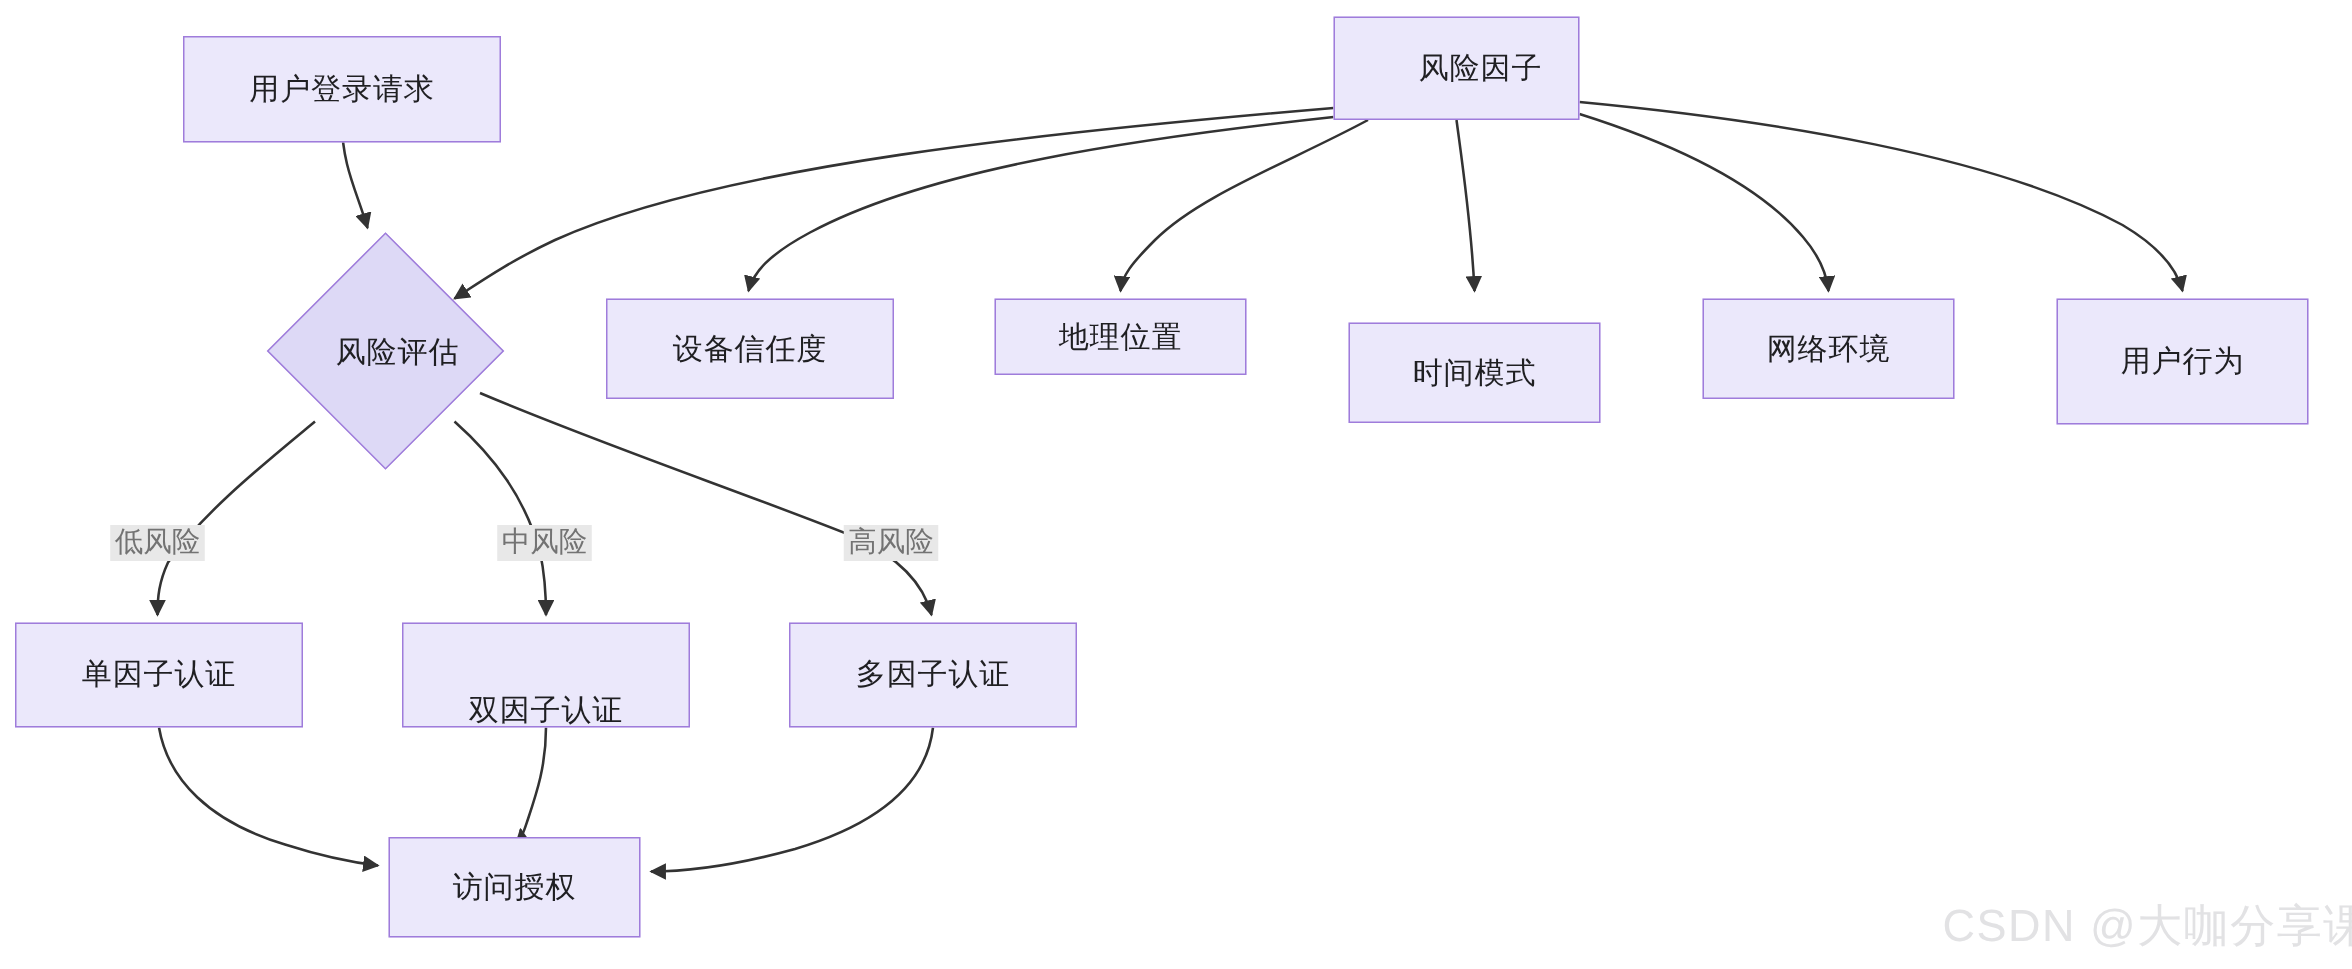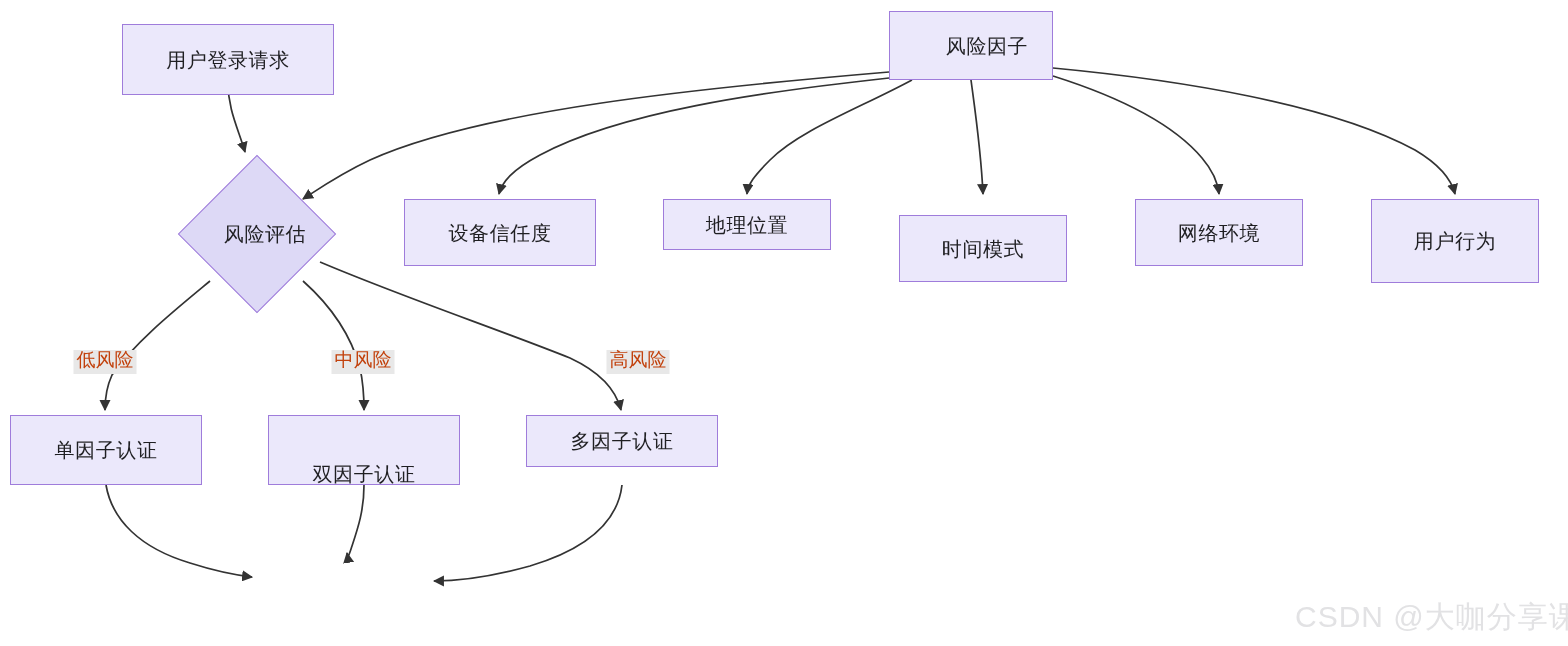--- a/index.html
+++ b/index.html
@@ -61,27 +61,26 @@
     z-index: 2;
     color: #1f1f22;
     font-size: 20px;
     letter-spacing: 0.6px;
     white-space: nowrap;
     margin-left: 16px;
   }
   .edge-label {
     position: absolute;
     background: #e8e8e8;
-    color: #c2410c;
+    color: #737373;
     font-size: 19px;
     line-height: 1.15;
     padding: 1px 3px;
     white-space: nowrap;
     transform: translateX(-50%);
-    font-family: Liberation Mono, monospace;
   }
   .watermark {
     position: absolute;
     color: #e2e2e4;
     font-size: 30px;
     letter-spacing: 1px;
     white-space: nowrap;
     user-select: none;
   }
 </style>
@@ -160,24 +159,27 @@
   </div>
 
   <div class="node" style="left:10px; top:415px; width:192px; height:70px;">
     <span class="node-label">单因子认证</span>
   </div>
 
   <div class="node" style="left:268px; top:415px; width:192px; height:70px;align-items:flex-end;">
     <span class="node-label">双因子认证</span>
   </div>
 
-  <div class="node" style="left:526px; top:415px; width:192px; height:52px;">
+  <div class="node" style="left:526px; top:415px; width:192px; height:70px;">
     <span class="node-label">多因子认证</span>
   </div>
 
+  <div class="node" style="left:259px; top:558px; width:168px; height:67px;">
+    <span class="node-label">访问授权</span>
+  </div>
 
   <div class="edge-label" style="left:105px; top:350px;">低风险</div>
   <div class="edge-label" style="left:363px; top:350px;">中风险</div>
-  <div class="edge-label" style="left:638px; top:350px;">高风险</div>
+  <div class="edge-label" style="left:594px; top:350px;">高风险</div>
 
   <div class="watermark" style="left:1295px; top:597px;">CSDN @大咖分享课</div>
 
 </div>
 
 </body></html>

